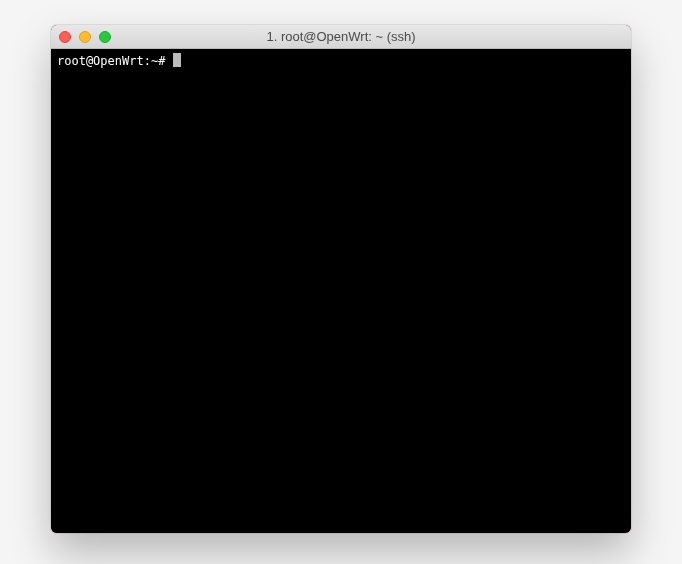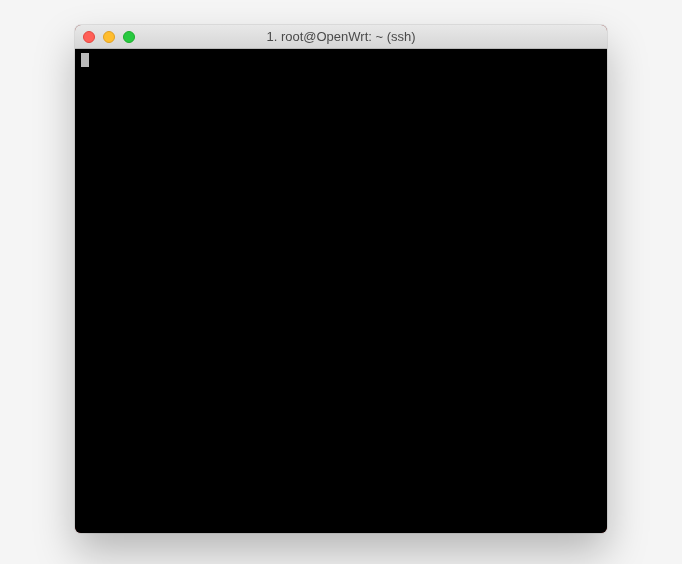--- a/index.html
+++ b/index.html
@@ -11,21 +11,21 @@
       background: #f5f5f5;
       display: flex;
       justify-content: center;
       align-items: flex-start;
       padding: 25px;
       width: 682px;
       height: 564px;
       font-family: -apple-system, BlinkMacSystemFont, "Segoe UI", sans-serif;
     }
     .window {
-      width: 532px;
+      width: 580px;
       height: 508px;
       border-radius: 6px;
       overflow: hidden;
       box-shadow: 0 20px 40px rgba(0,0,0,0.25), 0 0 0 1px rgba(0,0,0,0.08);
       background: #7f1d1d;
     }
     .titlebar {
       height: 24px;
       background: linear-gradient(to bottom, #e8e8e8, #d6d6d6);
       border-bottom: 1px solid #b8b8b8;
@@ -103,16 +103,16 @@
   <div class="titlebar">
     <div class="traffic-lights">
       <div class="traffic-light light-close"></div>
       <div class="traffic-light light-minimize"></div>
       <div class="traffic-light light-zoom"></div>
     </div>
     <div class="window-title">1. root@OpenWrt: ~ (ssh)</div>
   </div>
   <div class="terminal">
     <div class="terminal-line">
-      <span class="cursor"></span>
+      <span class="prompt">root@OpenWrt:~# </span><span class="cursor"></span>
     </div>
   </div>
 </div>
 
 </body></html>

